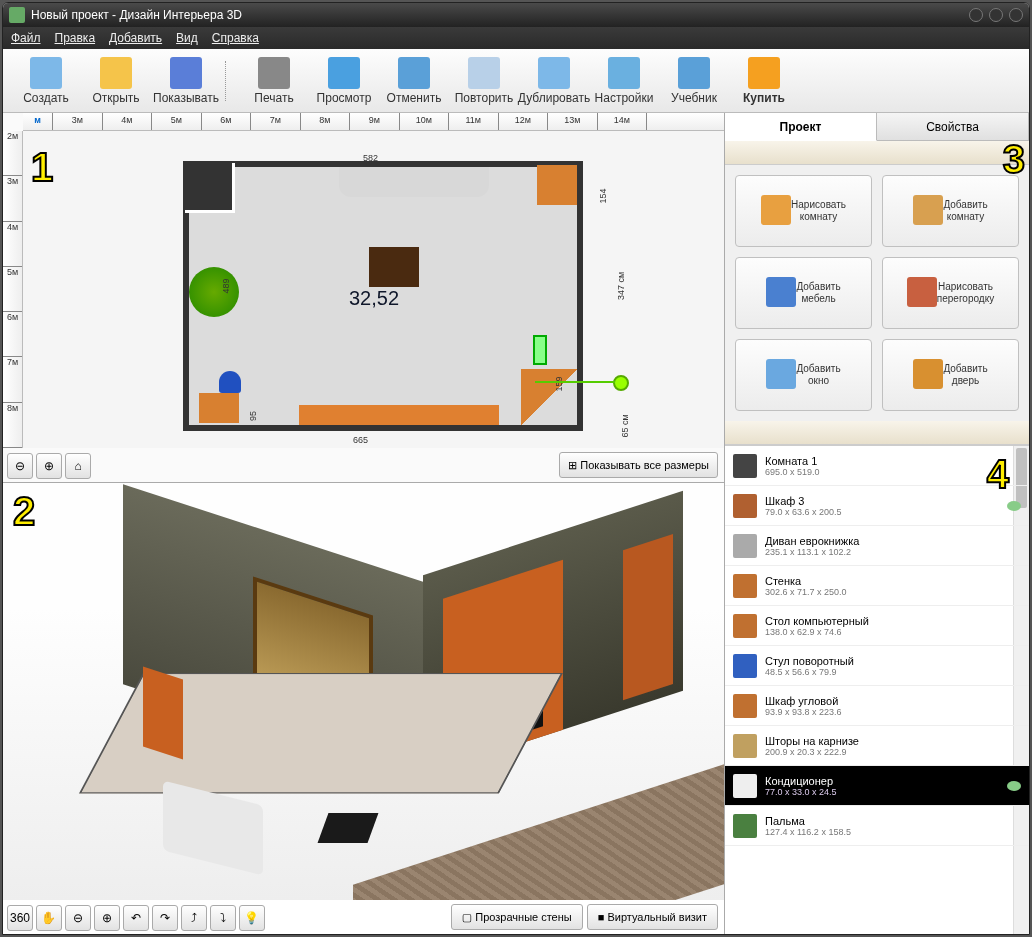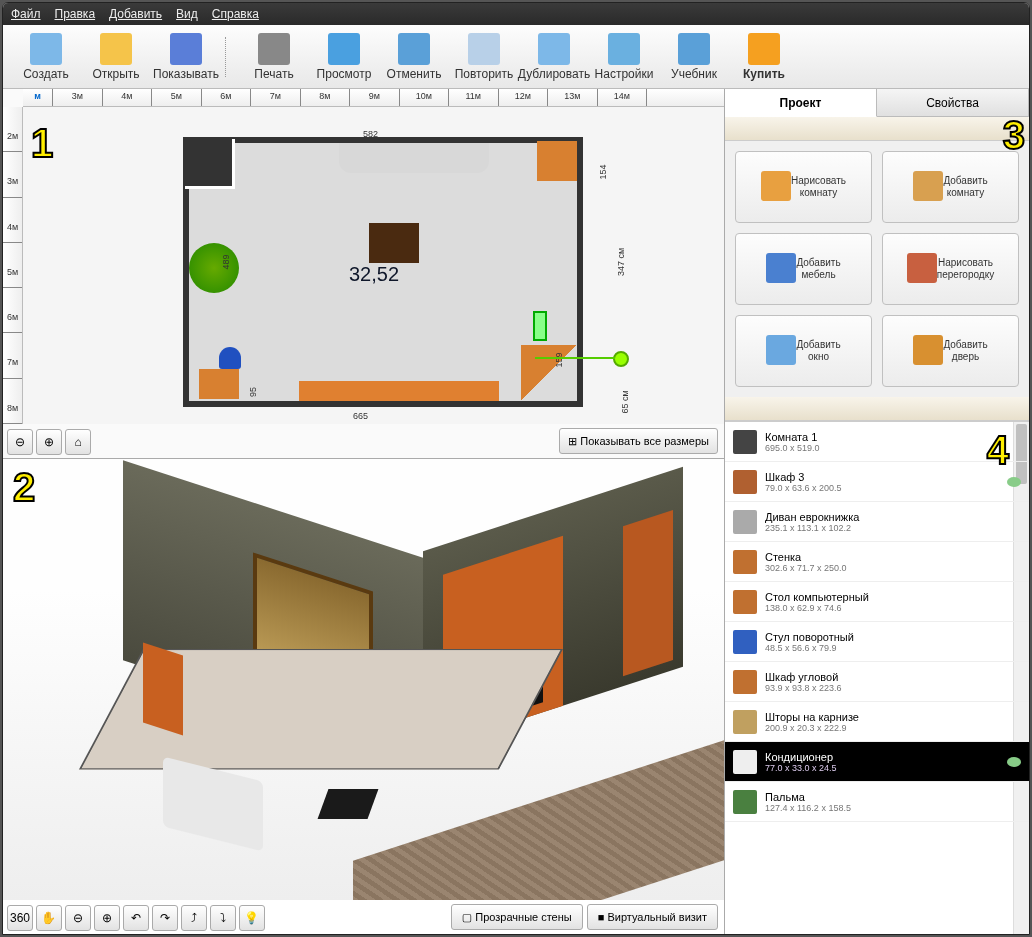--- a/index.html
+++ b/index.html
@@ -14,21 +14,21 @@
 .toolbar { height: 64px; background: linear-gradient(#fdfdfd,#e8e8e8); border-bottom: 1px solid #bbb; display: flex; align-items: center; padding: 0 8px; }
 .tbtn { display: flex; flex-direction: column; align-items: center; justify-content: center; width: 70px; height: 58px; font-size: 12px; color: #333; cursor: pointer; border-radius: 3px; text-align: right; }
 .tbtn .ticon { width: 32px; height: 32px; margin-bottom: 2px; border-radius: 3px; }
 .tsep { width: 10px; height: 40px; border-left: 1px dotted #999; margin: 0 4px; }
 .main { flex: 1; display: flex; min-height: 0; }
 .left { flex: 1; display: flex; flex-direction: column; border-right: 1px solid #aaa; }
 .plan { position: relative; height: 370px; background: #fafafa; border-bottom: 1px solid #aaa; }
 .ruler-h { position: absolute; top: 0; left: 20px; right: 0; height: 18px; background: linear-gradient(#fff,#eee); border-bottom: 1px solid #bbb; display: flex; font-size: 9px; color: #333; }
 .ruler-h div { width: 49.5px; text-align: center; border-right: 1px solid #888; line-height:10px; padding-top:2px; }
 .ruler-v { position: absolute; top: 18px; left: 0; bottom: 34px; width: 20px; background: linear-gradient(90deg,#fff,#eee); border-right: 1px solid #bbb; display: flex; flex-direction: column; font-size: 9px; color:#333;}
-.ruler-v div { height: 48px; text-align: center; border-bottom: 1px solid #888; margin-top: 24px; }
+.ruler-v div { height: 48px; text-align: center; border-bottom: 1px solid #888; }
 .canvas2d { position: absolute; top: 18px; left: 20px; right: 0; bottom: 34px; background: #f5f5f5; overflow: hidden; }
 .room { position: absolute; left: 160px; top: 30px; width: 400px; height: 270px; background: #dcdcdc; border: 6px solid #333; }
 .room .area { position: absolute; left: 160px; top: 120px; font-size: 20px; color: #0f172a; }
 .dim { position: absolute; font-size: 9px; color: #333; }
 .plan-tools { position: absolute; left: 4px; bottom: 3px; display: flex; gap: 3px; }
 .plan-tools button, .v3-tools button { width: 26px; height: 26px; background: linear-gradient(#fff,#e2e2e2); border: 1px solid #aaa; border-radius: 3px; font-size: 12px; cursor: pointer; }
 .plan-right { position: absolute; right: 6px; bottom: 4px; }
 .plan-right button { height: 26px; padding: 0 8px; background: linear-gradient(#fff,#e2e2e2); border: 1px solid #aaa; border-radius: 3px; font-size: 11px; }
 .view3d { flex: 1; position: relative; background: #fff; }
 .v3-canvas { position: absolute; inset: 0 0 34px 0; background: linear-gradient(#fefefe 30%, #eee); overflow:hidden; }
@@ -60,20 +60,28 @@
 .iso-floor { position:absolute; left:80px; top:160px; width:420px; height:210px; background:#d8cfc4; transform:skewX(-28deg) rotateX(55deg); transform-origin:top left; border:2px solid #555;}
 .iso-wall-l { position:absolute; left:60px; top:20px; width:300px; height:200px; background:linear-gradient(#6a6a5a,#4a4a3e); transform:skewY(18deg); }
 .iso-wall-r { position:absolute; left:360px; top:20px; width:260px; height:200px; background:linear-gradient(#5a5a4a,#3a3a2e); transform:skewY(-18deg);}
 .iso-wall-f { position:absolute; left:290px; top:310px; width:380px; height:120px; background:repeating-linear-gradient(45deg,#9a8570,#9a8570 4px,#8a7560 4px,#8a7560 8px); transform:skewY(-18deg);}
 .furn { position:absolute; }
 </style>
 </head>
 <body>
 
 <div class="window">
+  <div class="titlebar">
+    <div class="icon"></div>
+    <span>Новый проект - Дизайн Интерьера 3D</span>
+    <div class="spacer"></div>
+    <div class="wc"></div>
+    <div class="wc"></div>
+    <div class="wc"></div>
+  </div>
 
   <div class="menubar" id="menubar">
       <span>Файл</span>
       <span>Правка</span>
       <span>Добавить</span>
       <span>Вид</span>
       <span>Справка</span>
     </div>
 
   <div class="toolbar" id="toolbar">

